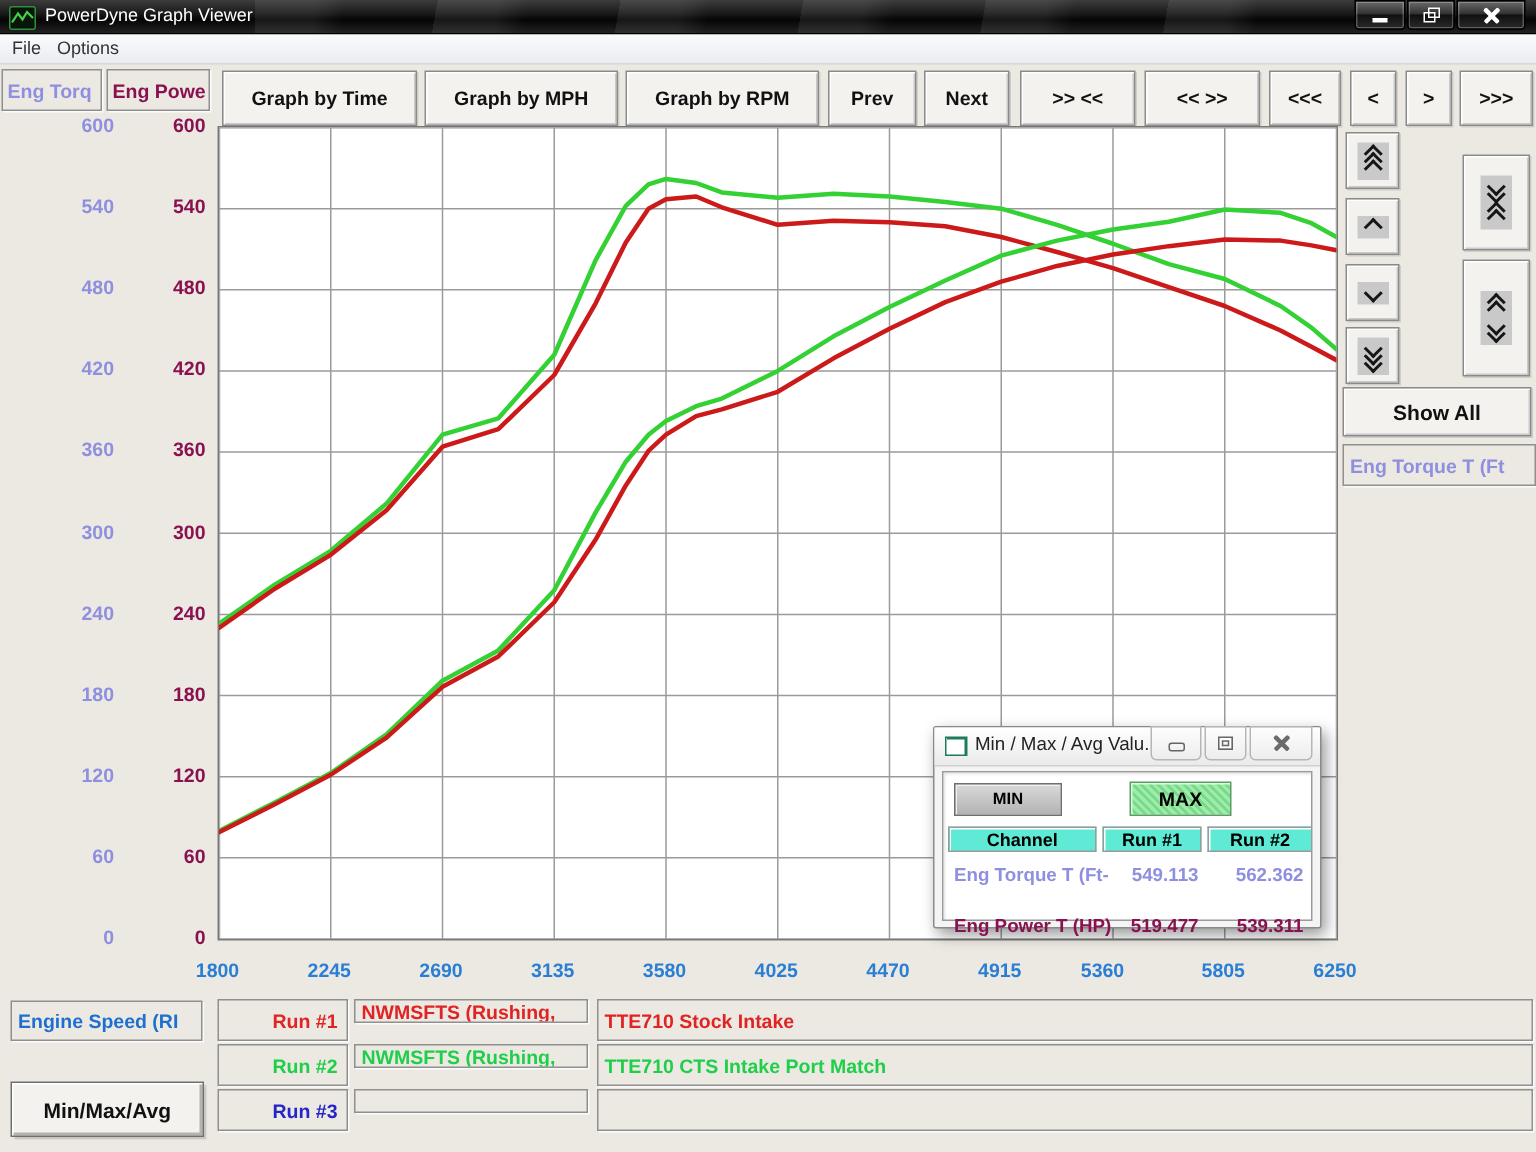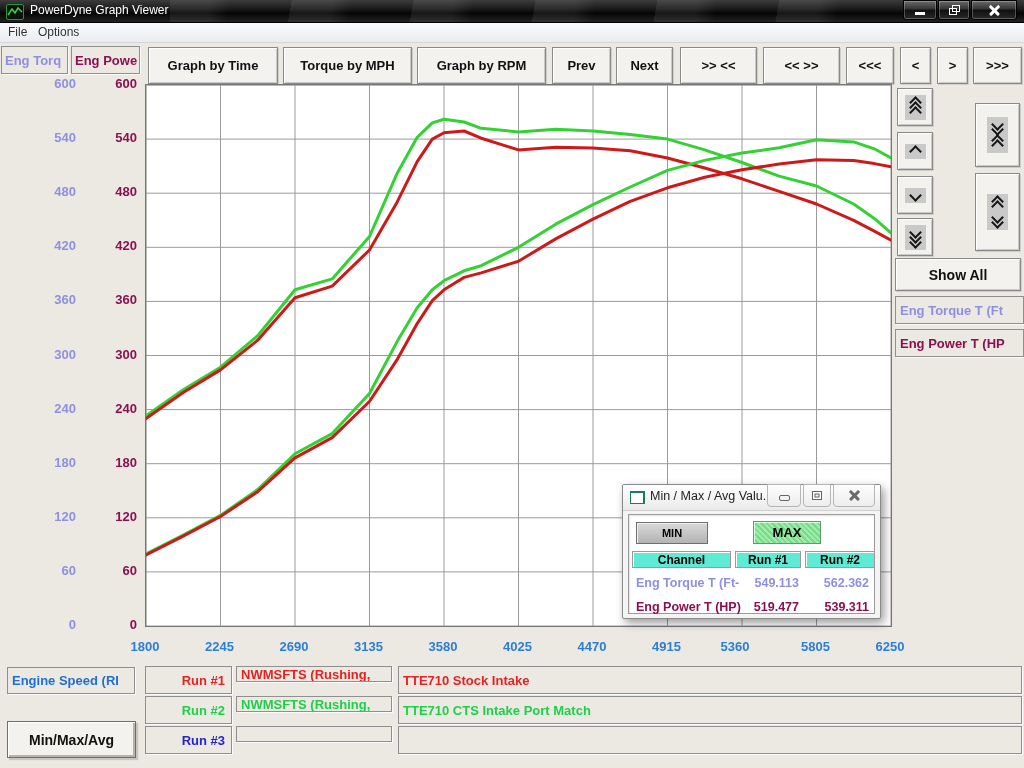--- a/index.html
+++ b/index.html
@@ -108,21 +108,21 @@
     box-shadow:inset 1px 1px 0 #efefef;display:flex;align-items:center;justify-content:center;font-weight:bold;}
   #max-btn{position:absolute;left:124px;top:6px;width:66px;height:21px;font-size:13px;
     background:repeating-linear-gradient(45deg,#9dedaa 0 2px,#7cd98c 2px 4px);
     border:1px solid #5d9b68;box-shadow:inset 1px 1px 0 #d6ffdd;
     display:flex;align-items:center;justify-content:center;font-weight:bold;}
   .hdrcell{position:absolute;top:36px;height:17px;background:#5eead4;border:1px solid #9a9a9a;
     box-shadow:inset 1px 1px 0 #fff;box-sizing:border-box;display:flex;align-items:center;
     justify-content:center;font-weight:bold;font-size:12px;}
   #hdr-channel{left:3px;width:99px;} #hdr-run1{left:106px;width:66px;} #hdr-run2{left:176px;width:69px;border-right:none;}
   .prow{position:absolute;left:0;width:245px;height:16px;font-weight:bold;font-size:12.5px;}
-  #prow-torque{top:61px;} #prow-power{top:85px;}
+  #prow-torque{top:61px;} #prow-power{top:95px;}
   .prow .pchan{position:absolute;left:7px;white-space:nowrap;}
   .prow .pv1{position:absolute;left:106px;width:64px;text-align:right;}
   .prow .pv2{position:absolute;left:176px;width:64px;text-align:right;}
 </style>
 </head>
 <body>
 
 <div id="app">
 
   <div id="titlebar">
@@ -154,21 +154,21 @@
 
   <div id="menubar">
     <span id="menu-file" class="menu-item">File</span>
     <span id="menu-options" class="menu-item">Options</span>
   </div>
 
   <div id="chan-torq" class="chanbtn panelbox">Eng Torq</div>
   <div id="chan-powr" class="chanbtn panelbox">Eng Powe</div>
 
   <div class="tbtn btn3d b0">Graph by Time</div>
-  <div class="tbtn btn3d b1">Torque by MPH</div>
+  <div class="tbtn btn3d b1">Graph by MPH</div>
   <div class="tbtn btn3d b2">Graph by RPM</div>
   <div class="tbtn btn3d b3">Prev</div>
   <div class="tbtn btn3d b4">Next</div>
   <div class="tbtn btn3d b5">&gt;&gt; &lt;&lt;</div>
   <div class="tbtn btn3d b6">&lt;&lt; &gt;&gt;</div>
   <div class="tbtn btn3d b7">&lt;&lt;&lt;</div>
   <div class="tbtn btn3d b8">&lt;</div>
   <div class="tbtn btn3d b9">&gt;</div>
   <div class="tbtn btn3d b10">&gt;&gt;&gt;</div>
 
@@ -280,21 +280,20 @@
   <div id="sb-expand" class="scrollbtn btn3d">
     <div class="scroll-inner">
         <span class="chv up"></span>
         <span class="chv up"></span>
         <span class="chv down" style="margin-top:4px"></span>
         <span class="chv down"></span>
       </div>
     </div>
   <div id="show-all" class="btn3d">Show All</div>
   <div id="axis-label-torque" class="axis-labelbox panelbox">Eng Torque T (Ft</div>
-  <div id="axis-label-power" class="axis-labelbox panelbox">Eng Power T (HP</div>
 
   <div id="xchan-box" class="panelbox">Engine Speed (RI</div>
   <div id="minmax-btn" class="btn3d">Min/Max/Avg</div>
 
   <div class="runlab panelbox row0" style="color: rgb(224, 36, 36);">Run #1</div>
   <div class="runlab panelbox row1" style="color: rgb(31, 207, 74);">Run #2</div>
   <div class="runlab panelbox row2" style="color: rgb(37, 37, 200);">Run #3</div>
 
   <div class="runname panelbox row0" style="color: rgb(224, 36, 36);">NWMSFTS (Rushing,</div>
   <div class="runname panelbox row1" style="color: rgb(31, 207, 74);">NWMSFTS (Rushing,</div>

